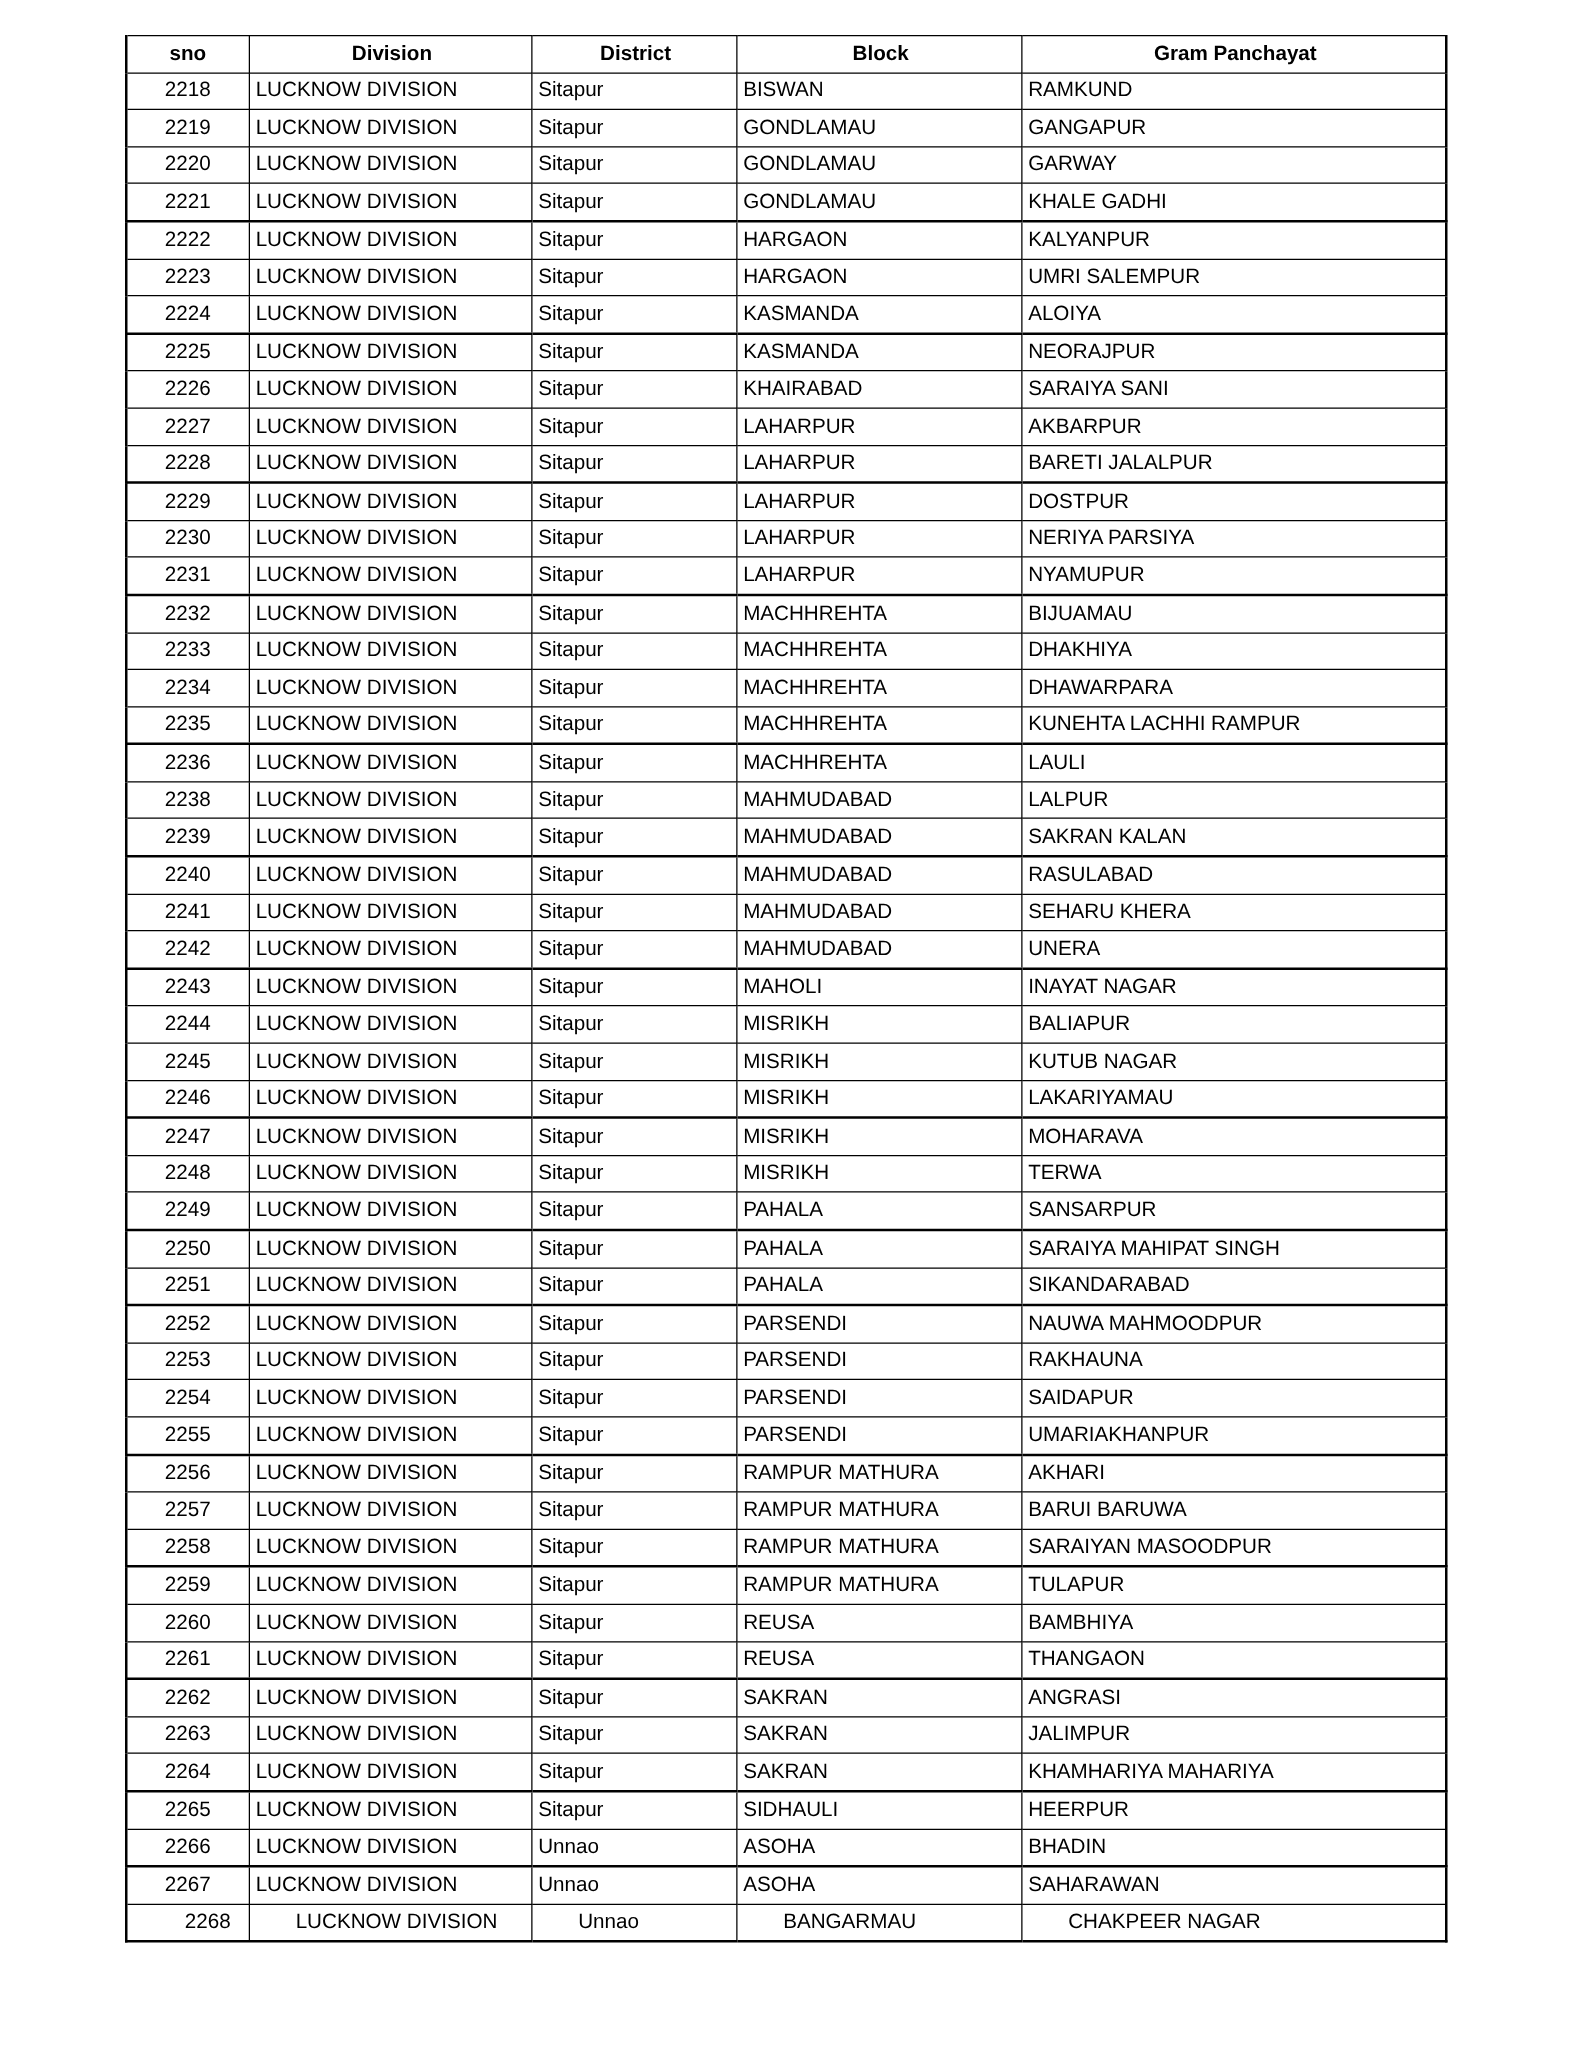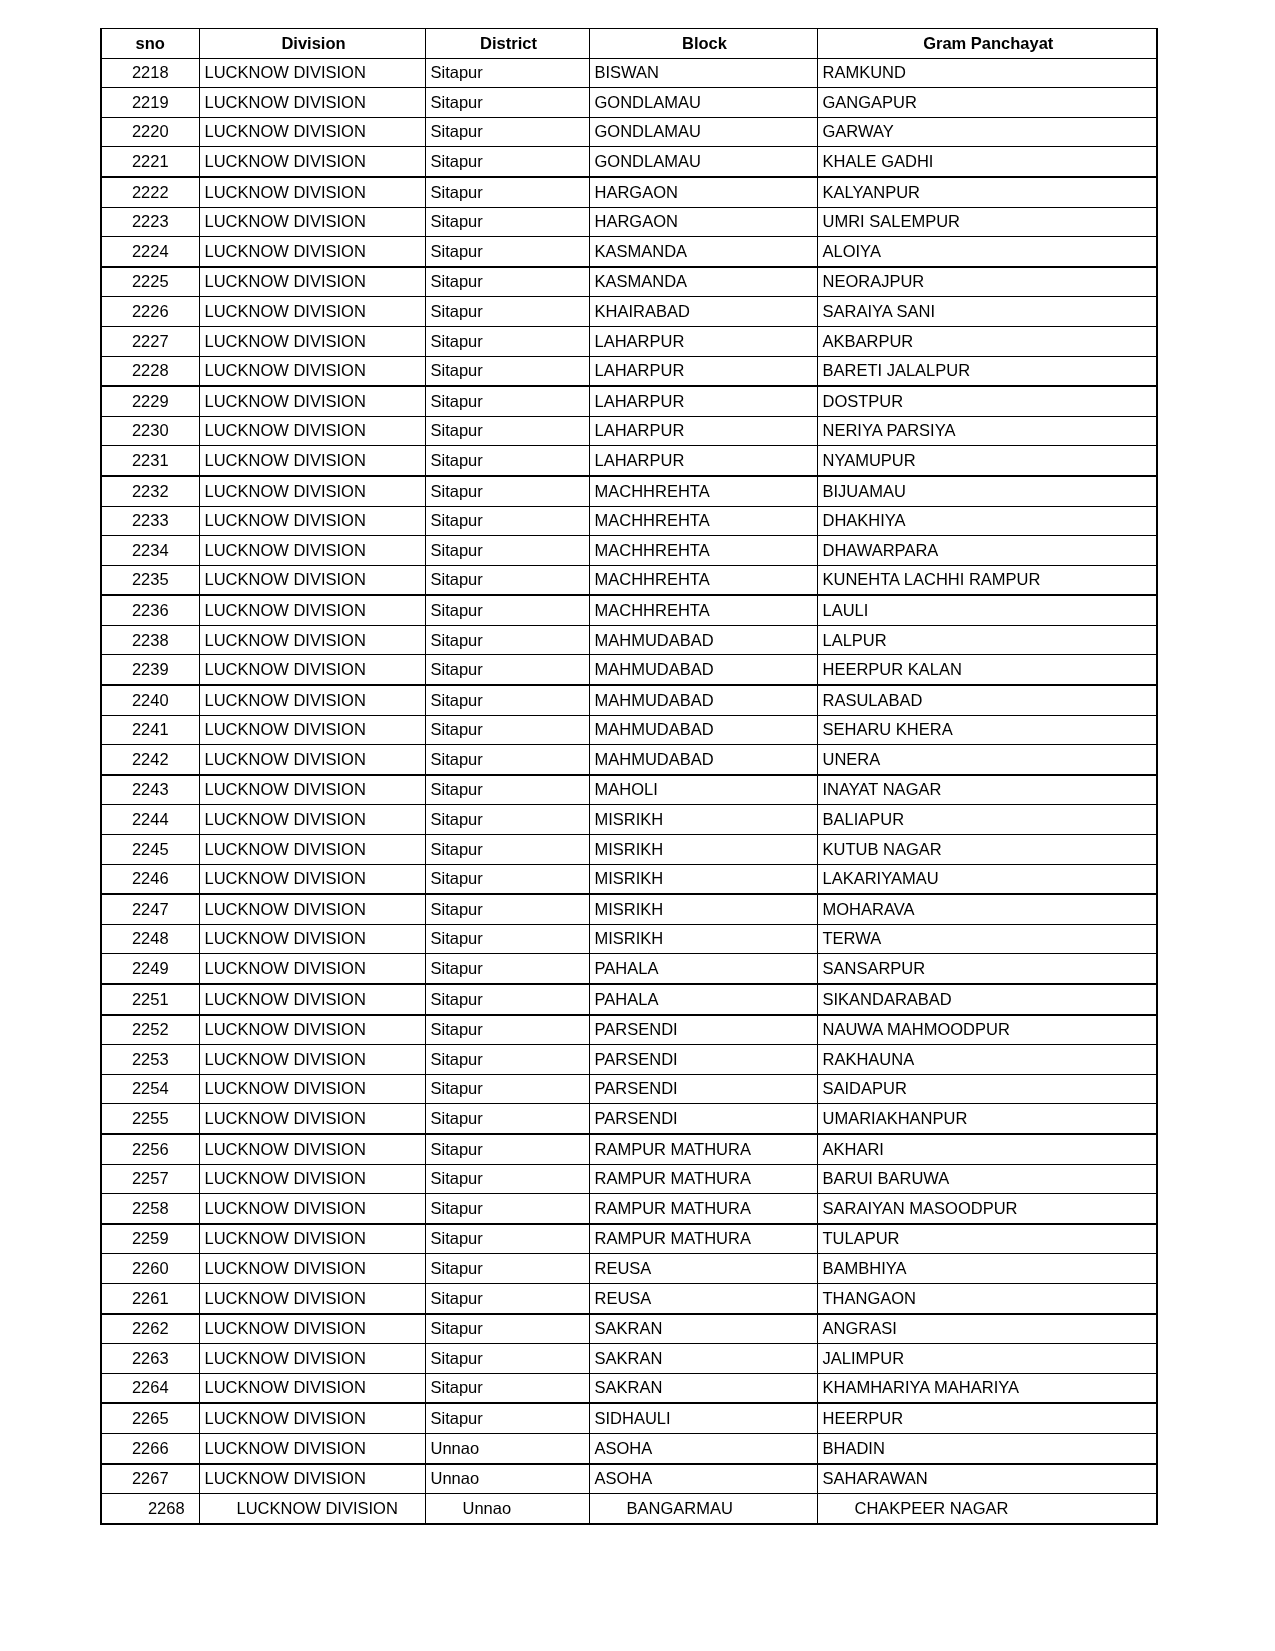--- a/index.html
+++ b/index.html
@@ -451,21 +451,21 @@
             <td>
               <span class="cell-pad">LUCKNOW DIVISION</span>
             </td>
             <td>
               <span class="cell-pad">Sitapur</span>
             </td>
             <td>
               <span class="cell-pad">MAHMUDABAD</span>
             </td>
             <td>
-              <span class="cell-pad">HEERPUR KALAN</span>
+              <span class="cell-pad">SAKRAN KALAN</span>
             </td>
           </tr>
           <tr>
             <td>
               <span class="cell-center">2240</span>
             </td>
             <td>
               <span class="cell-pad">LUCKNOW DIVISION</span>
             </td>
             <td>
@@ -622,20 +622,37 @@
               <span class="cell-pad">LUCKNOW DIVISION</span>
             </td>
             <td>
               <span class="cell-pad">Sitapur</span>
             </td>
             <td>
               <span class="cell-pad">PAHALA</span>
             </td>
             <td>
               <span class="cell-pad">SANSARPUR</span>
+            </td>
+          </tr>
+          <tr>
+            <td>
+              <span class="cell-center">2250</span>
+            </td>
+            <td>
+              <span class="cell-pad">LUCKNOW DIVISION</span>
+            </td>
+            <td>
+              <span class="cell-pad">Sitapur</span>
+            </td>
+            <td>
+              <span class="cell-pad">PAHALA</span>
+            </td>
+            <td>
+              <span class="cell-pad">SARAIYA MAHIPAT SINGH</span>
             </td>
           </tr>
           <tr class="heavy-bottom">
             <td>
               <span class="cell-center">2251</span>
             </td>
             <td>
               <span class="cell-pad">LUCKNOW DIVISION</span>
             </td>
             <td>

